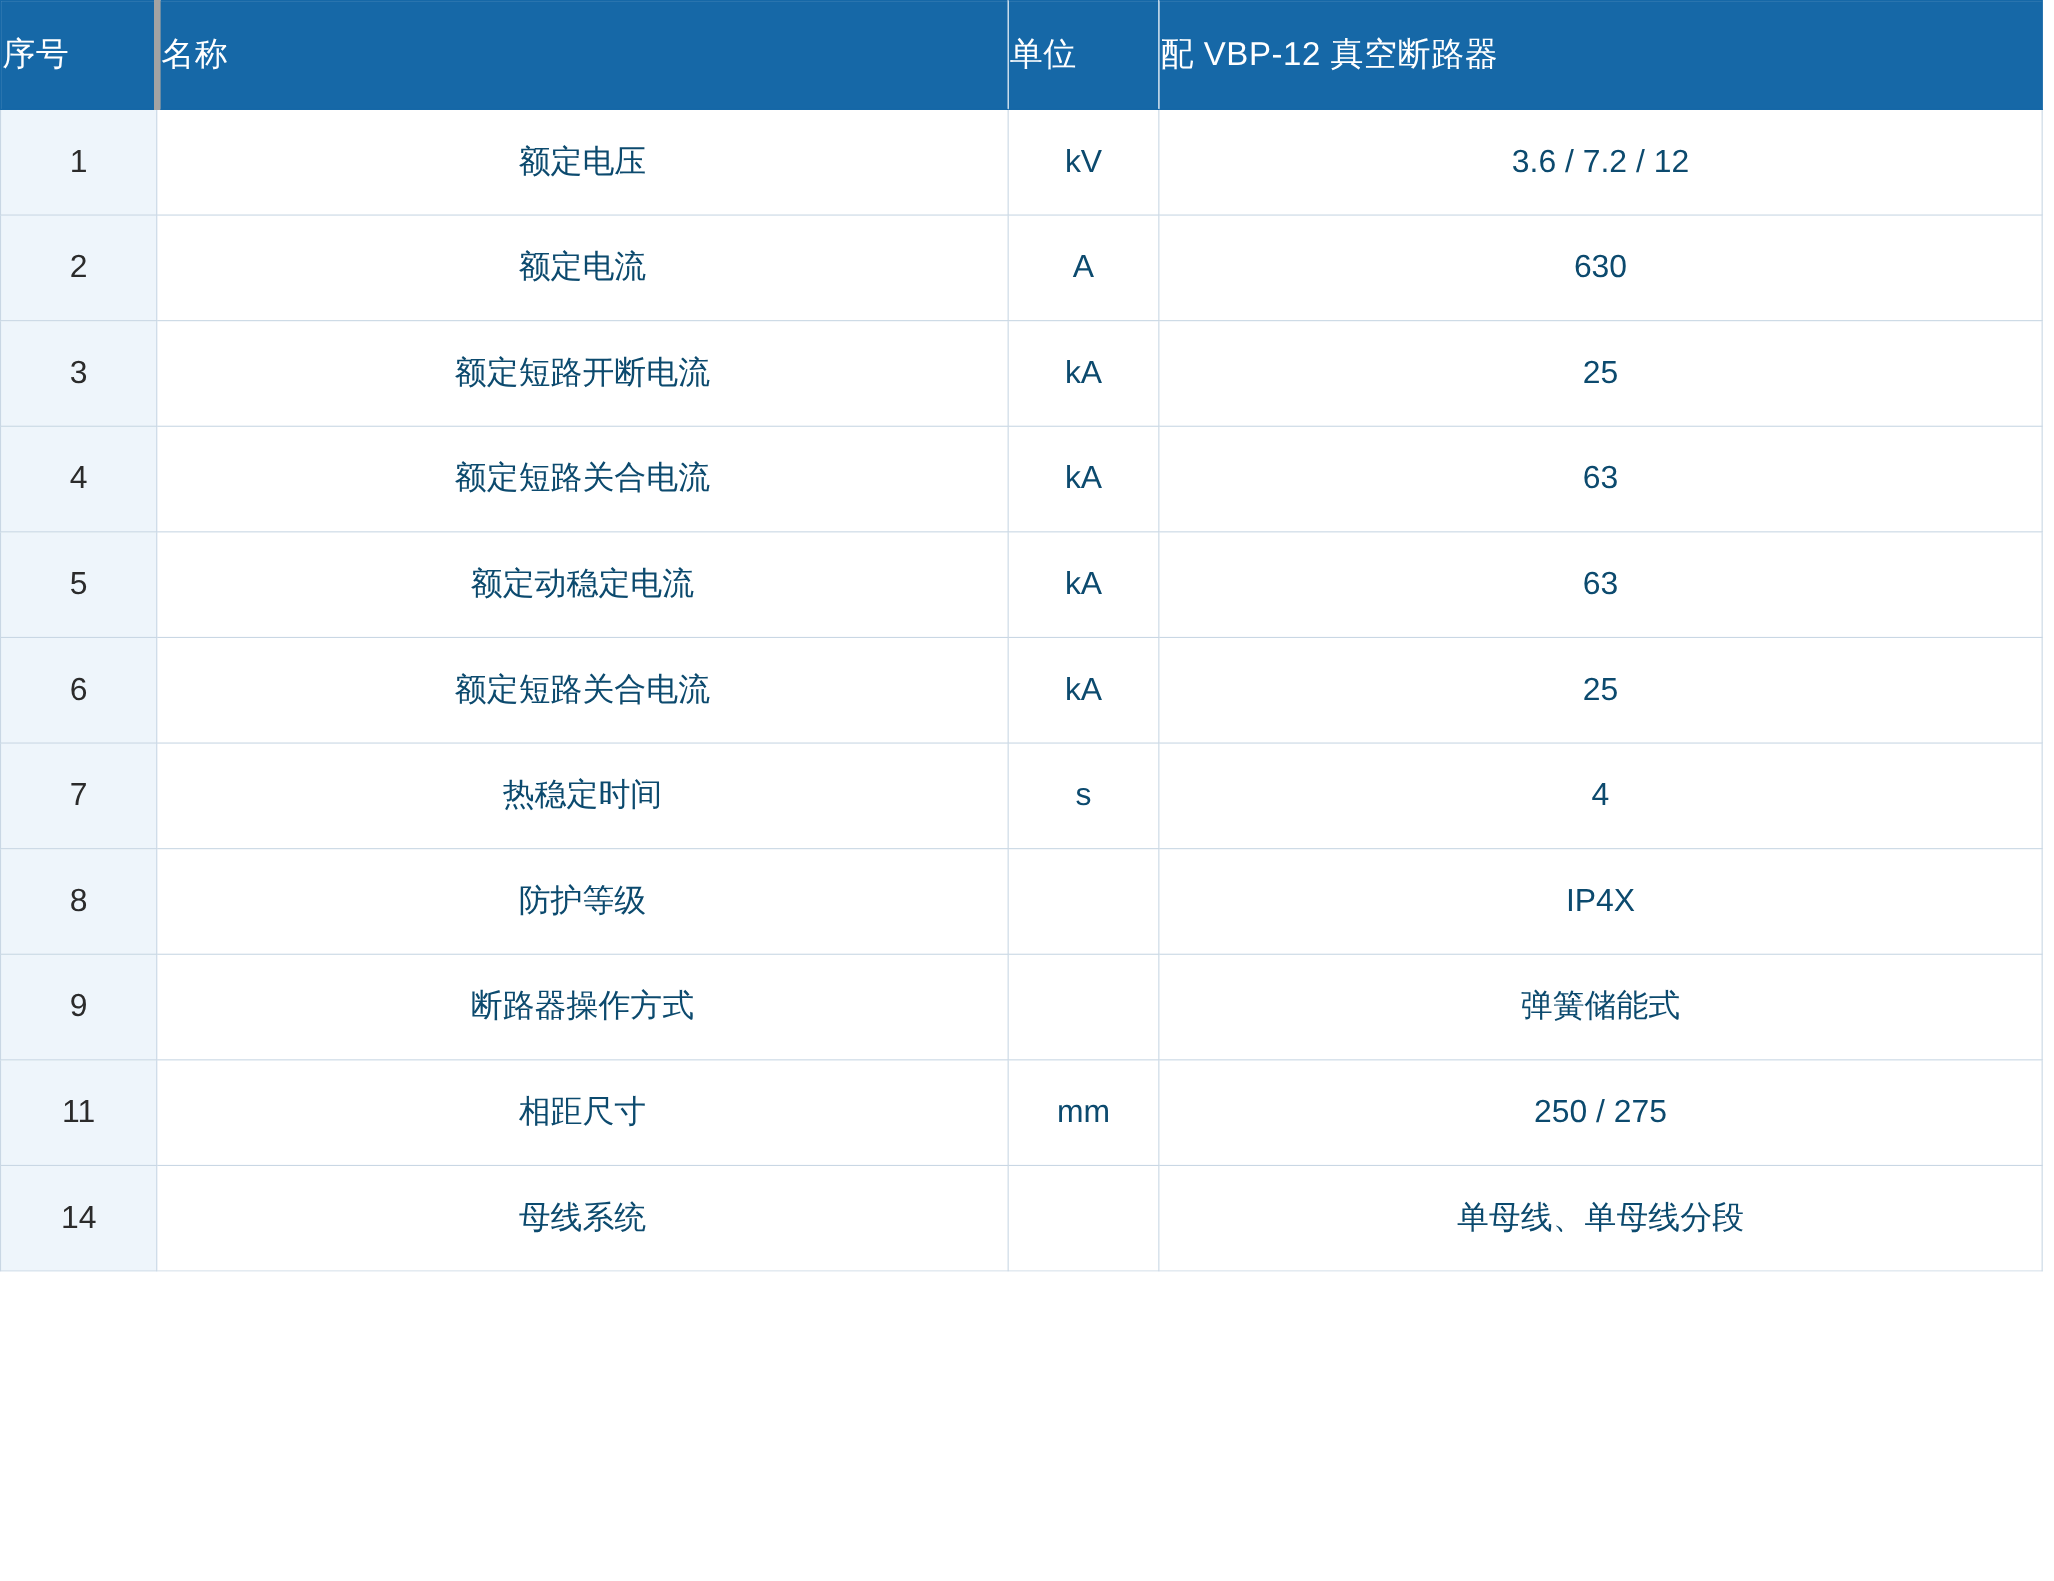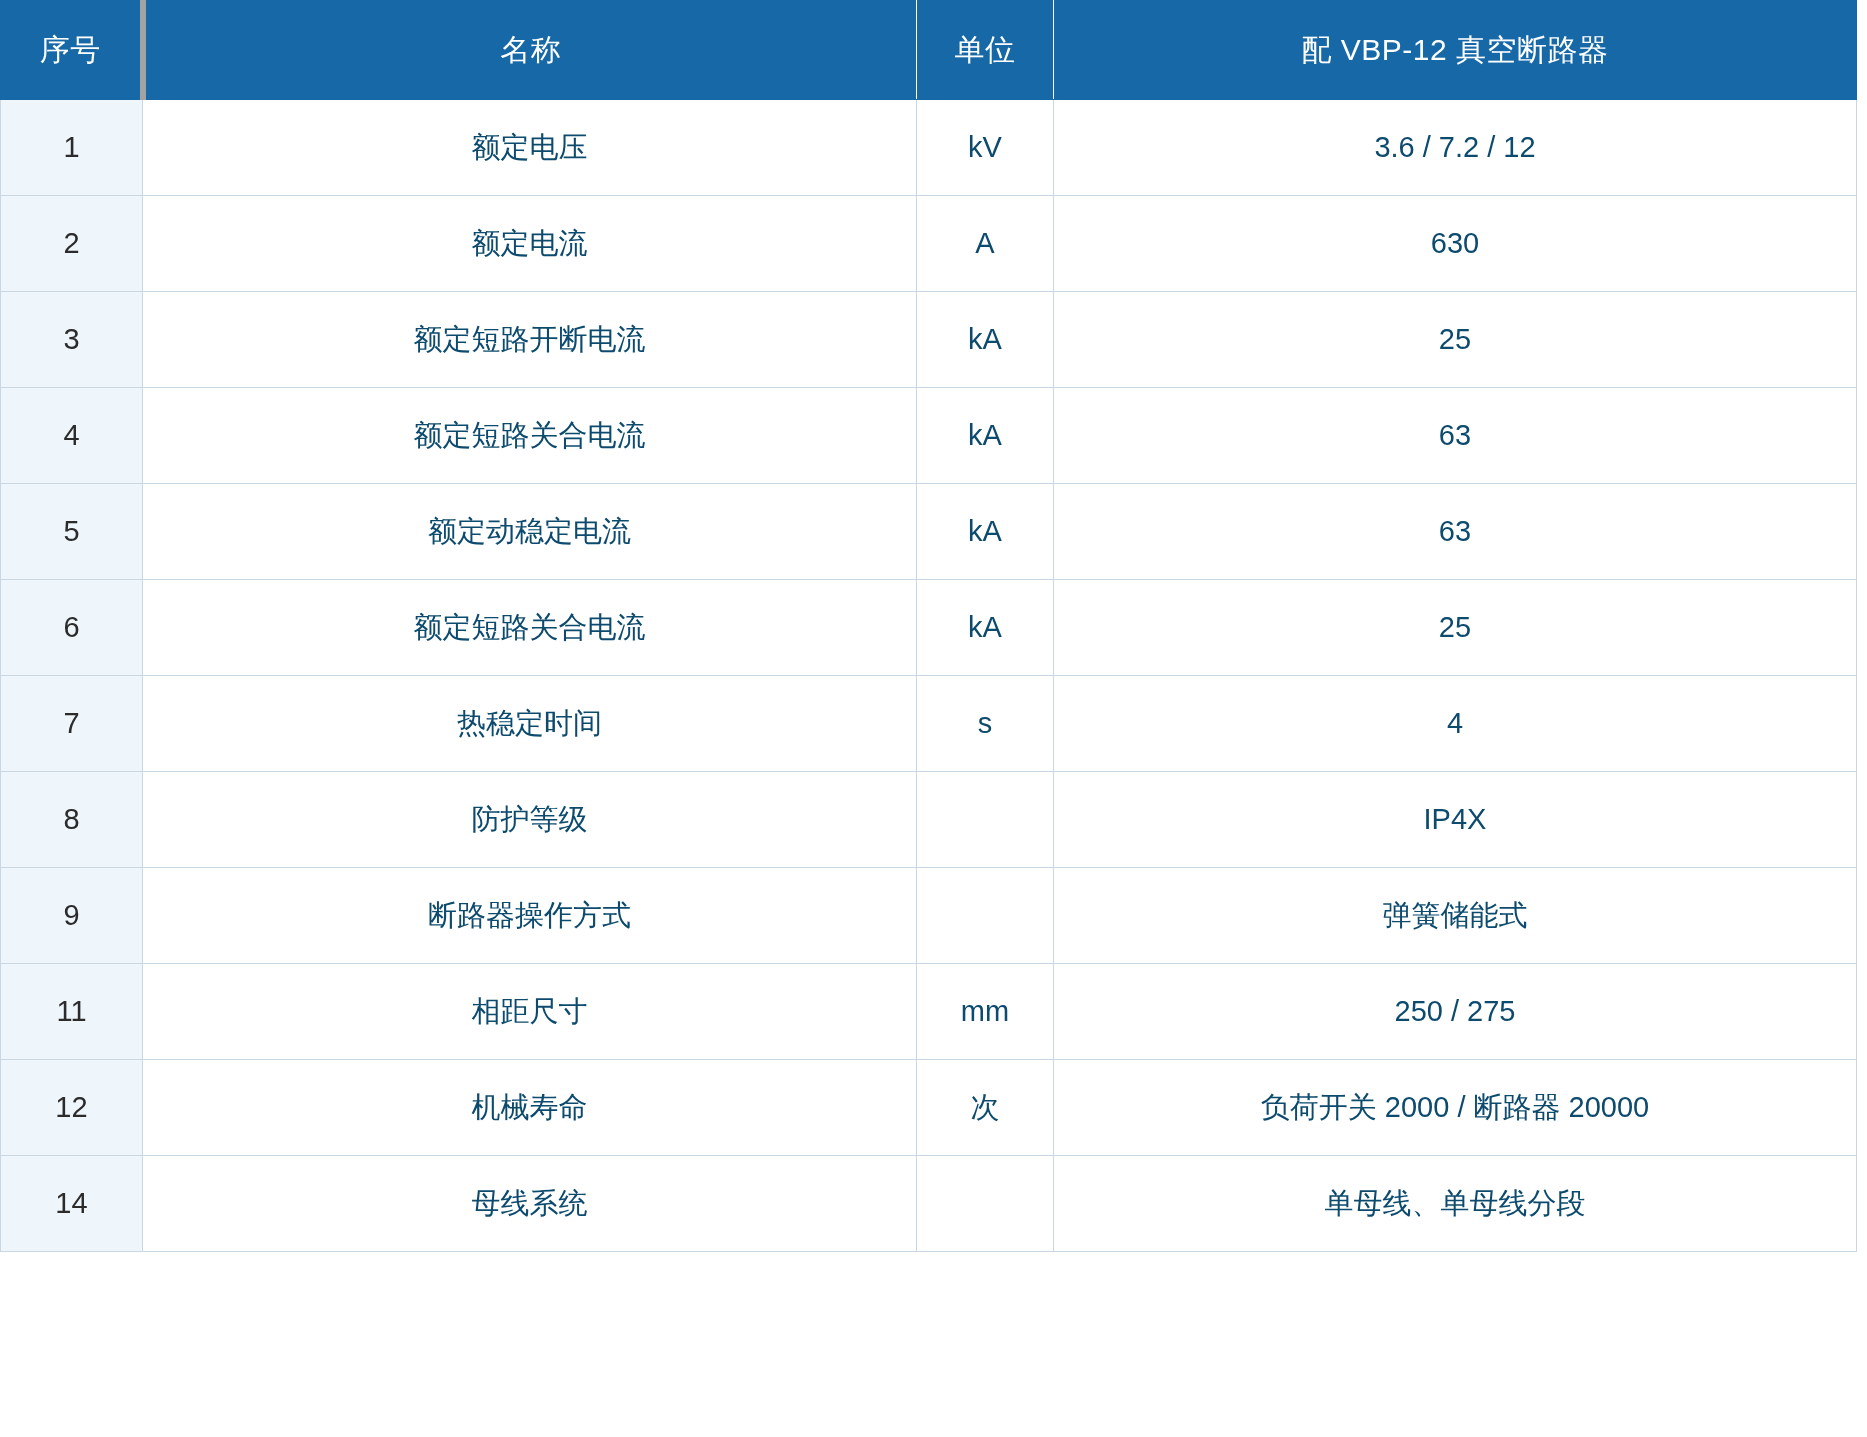--- a/index.html
+++ b/index.html
@@ -29,21 +29,21 @@
   table.spec-table col.c-unit  { width: 137px; }
   table.spec-table col.c-value { width: 803px; }
 
   table.spec-table thead th {
     background: #1668a7;
     color: #ffffff;
     font-weight: 400;
     font-size: 30px;
     height: 96px;
     line-height: 1.25;
-    text-align: center;
+    text-align: left;
     vertical-align: middle;
     border: 1px solid #1668a7;
     letter-spacing: 0.5px;
   }
   table.spec-table thead th.th-name {
     border-left: 6px solid #a3a3a3;
     border-right: 1px solid #ffffff;
   }
   table.spec-table thead th.th-unit {
     border-right: 1px solid #ffffff;
@@ -147,26 +147,20 @@
           <td class="cell-unit"></td>
           <td class="cell-value">弹簧储能式</td>
         </tr>
         <tr>
           <td class="cell-index">11</td>
           <td class="cell-name">相距尺寸</td>
           <td class="cell-unit">mm</td>
           <td class="cell-value">250 / 275</td>
         </tr>
         <tr>
-          <td class="cell-index">12</td>
-          <td class="cell-name">机械寿命</td>
-          <td class="cell-unit">次</td>
-          <td class="cell-value">负荷开关 2000 / 断路器 20000</td>
-        </tr>
-        <tr>
           <td class="cell-index">14</td>
           <td class="cell-name">母线系统</td>
           <td class="cell-unit"></td>
           <td class="cell-value">单母线、单母线分段</td>
         </tr>
       </tbody>
   </table>
 </div>
 
 </body></html>

